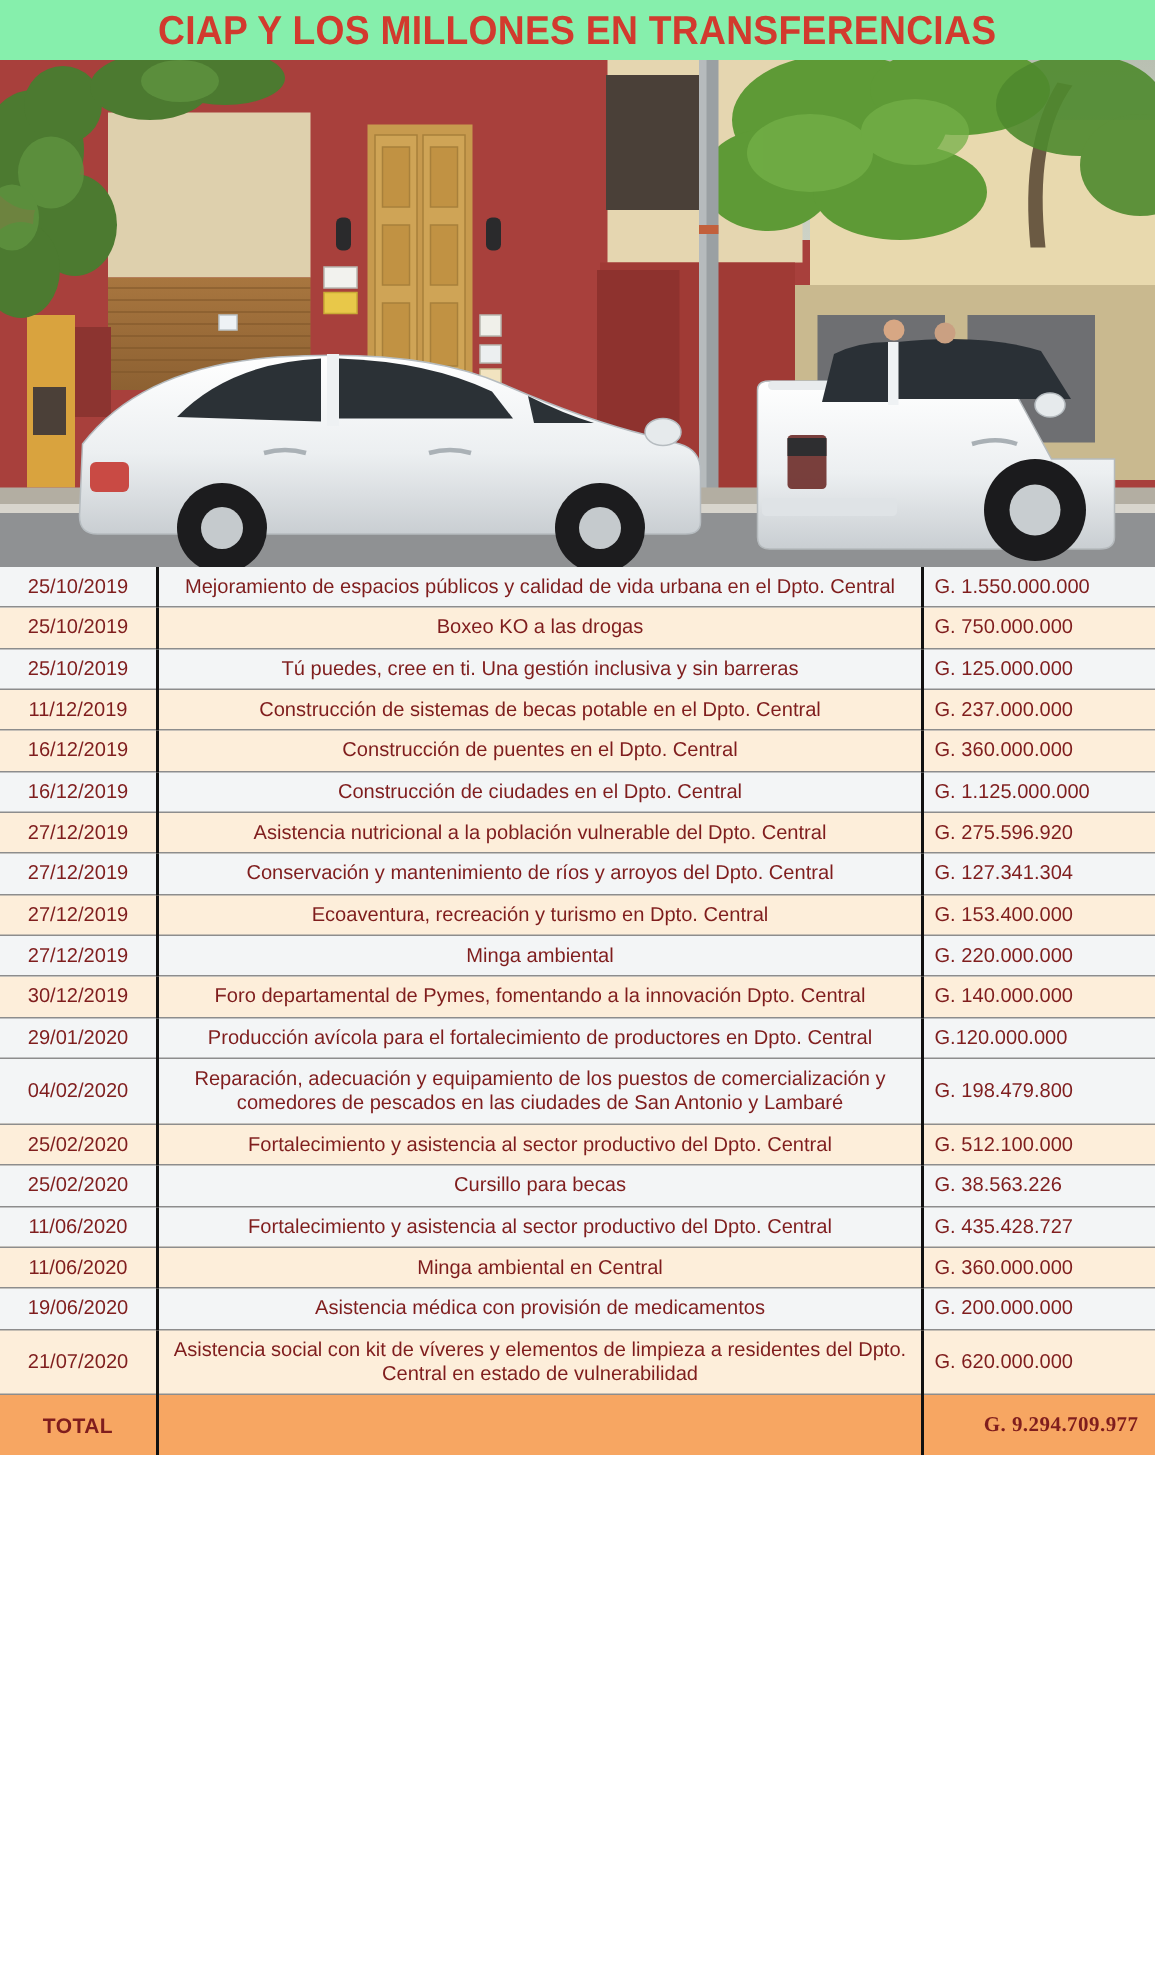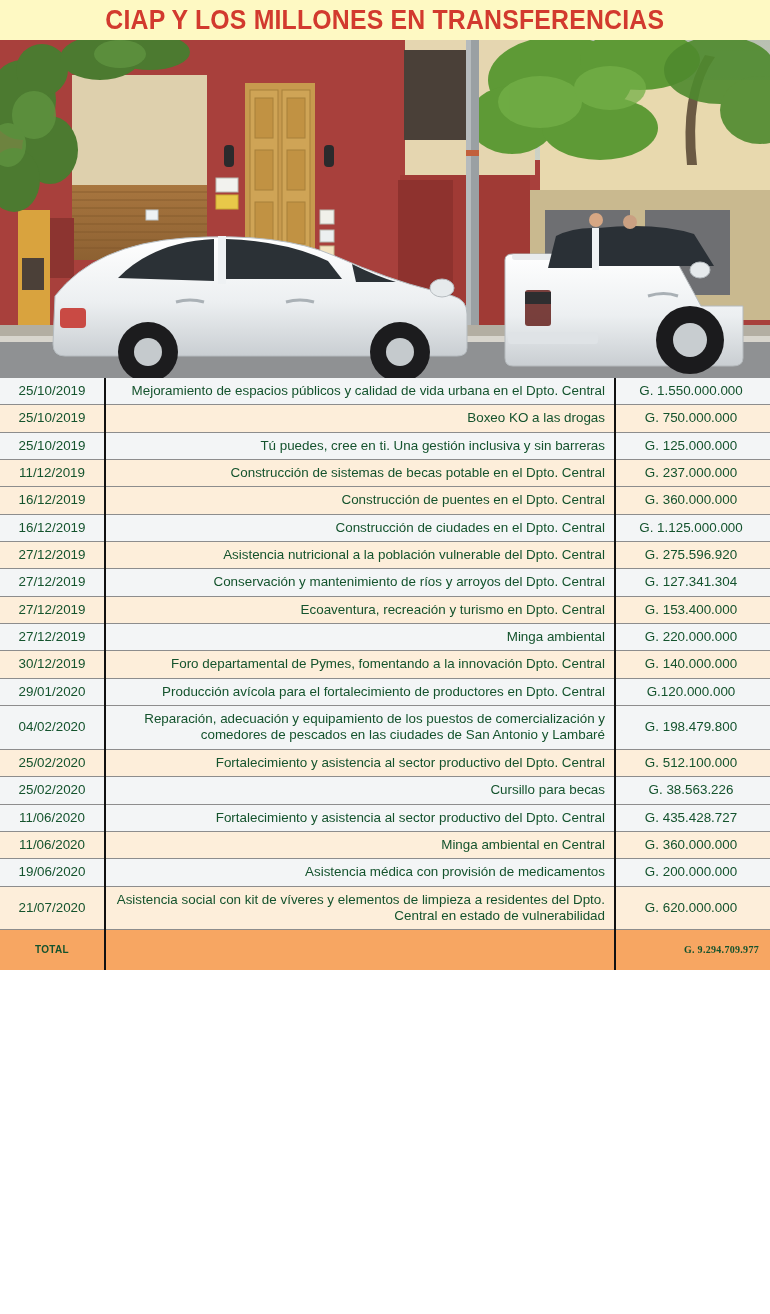--- a/index.html
+++ b/index.html
@@ -19,21 +19,21 @@
     overflow: hidden;
     background: #ffffff;
   }
 
   
   .title-bar {
     height: 40px;
     display: flex;
     align-items: center;
     justify-content: center;
-    background: #fef9c3;
+    background: #86efac;
   }
   .title-text {
     color: #D23A2E;
     font-family: "Liberation Sans Narrow", "Liberation Sans", sans-serif;
     font-weight: bold;
     font-size: 27px;
     letter-spacing: 0.2px;
     transform: scaleX(0.92);
     transform-origin: center;
     white-space: nowrap;
@@ -48,62 +48,62 @@
     background: #9a9d8d;
   }
   .photo svg { display: block; }
 
   
   .tbl {
     width: 770px;
     border-collapse: collapse;
     table-layout: fixed;
     font-size: 13.4px;
-    color: #14532d;
+    color: #7f1d1d;
   }
   .tbl col.c-date  { width: 105px; }
   .tbl col.c-desc  { width: 510px; }
   .tbl col.c-amt   { width: 155px; }
 
   .tbl tr { }
   .tbl td {
     border-bottom: 1px solid #8d8d8d;
     padding: 5px 7px;
     vertical-align: middle;
     line-height: 1.22;
   }
   .tbl td.date {
     text-align: center;
     white-space: nowrap;
     border-right: 2.5px solid #111111;
     padding-left: 2px;
     padding-right: 2px;
   }
   .tbl td.desc {
-    text-align: right;
+    text-align: center;
     padding-left: 9px;
     padding-right: 9px;
     border-right: 2.5px solid #111111;
     margin-left: 17px;
   }
   .tbl td.amt {
-    text-align: center;
+    text-align: left;
     white-space: nowrap;
     padding-right: 11px;
   }
 
   tr.odd  td { background: #f3f5f6; }
   tr.even td { background: #fdeeda; }
 
   tr.total td {
     background: #f7a662;
     font-weight: bold;
     border-bottom: none;
     border-top: 1px solid #8d8d8d;
-    font-size: 10px;
+    font-size: 14px;
     letter-spacing: 0.3px;
     height: 30px;
   }
   tr.total td.date { text-align: center; }
   tr.total td.amt  { text-align: right; font-family: Liberation Serif, serif; }
 </style>
 </head>
 <body>
 
 <div id="page">

